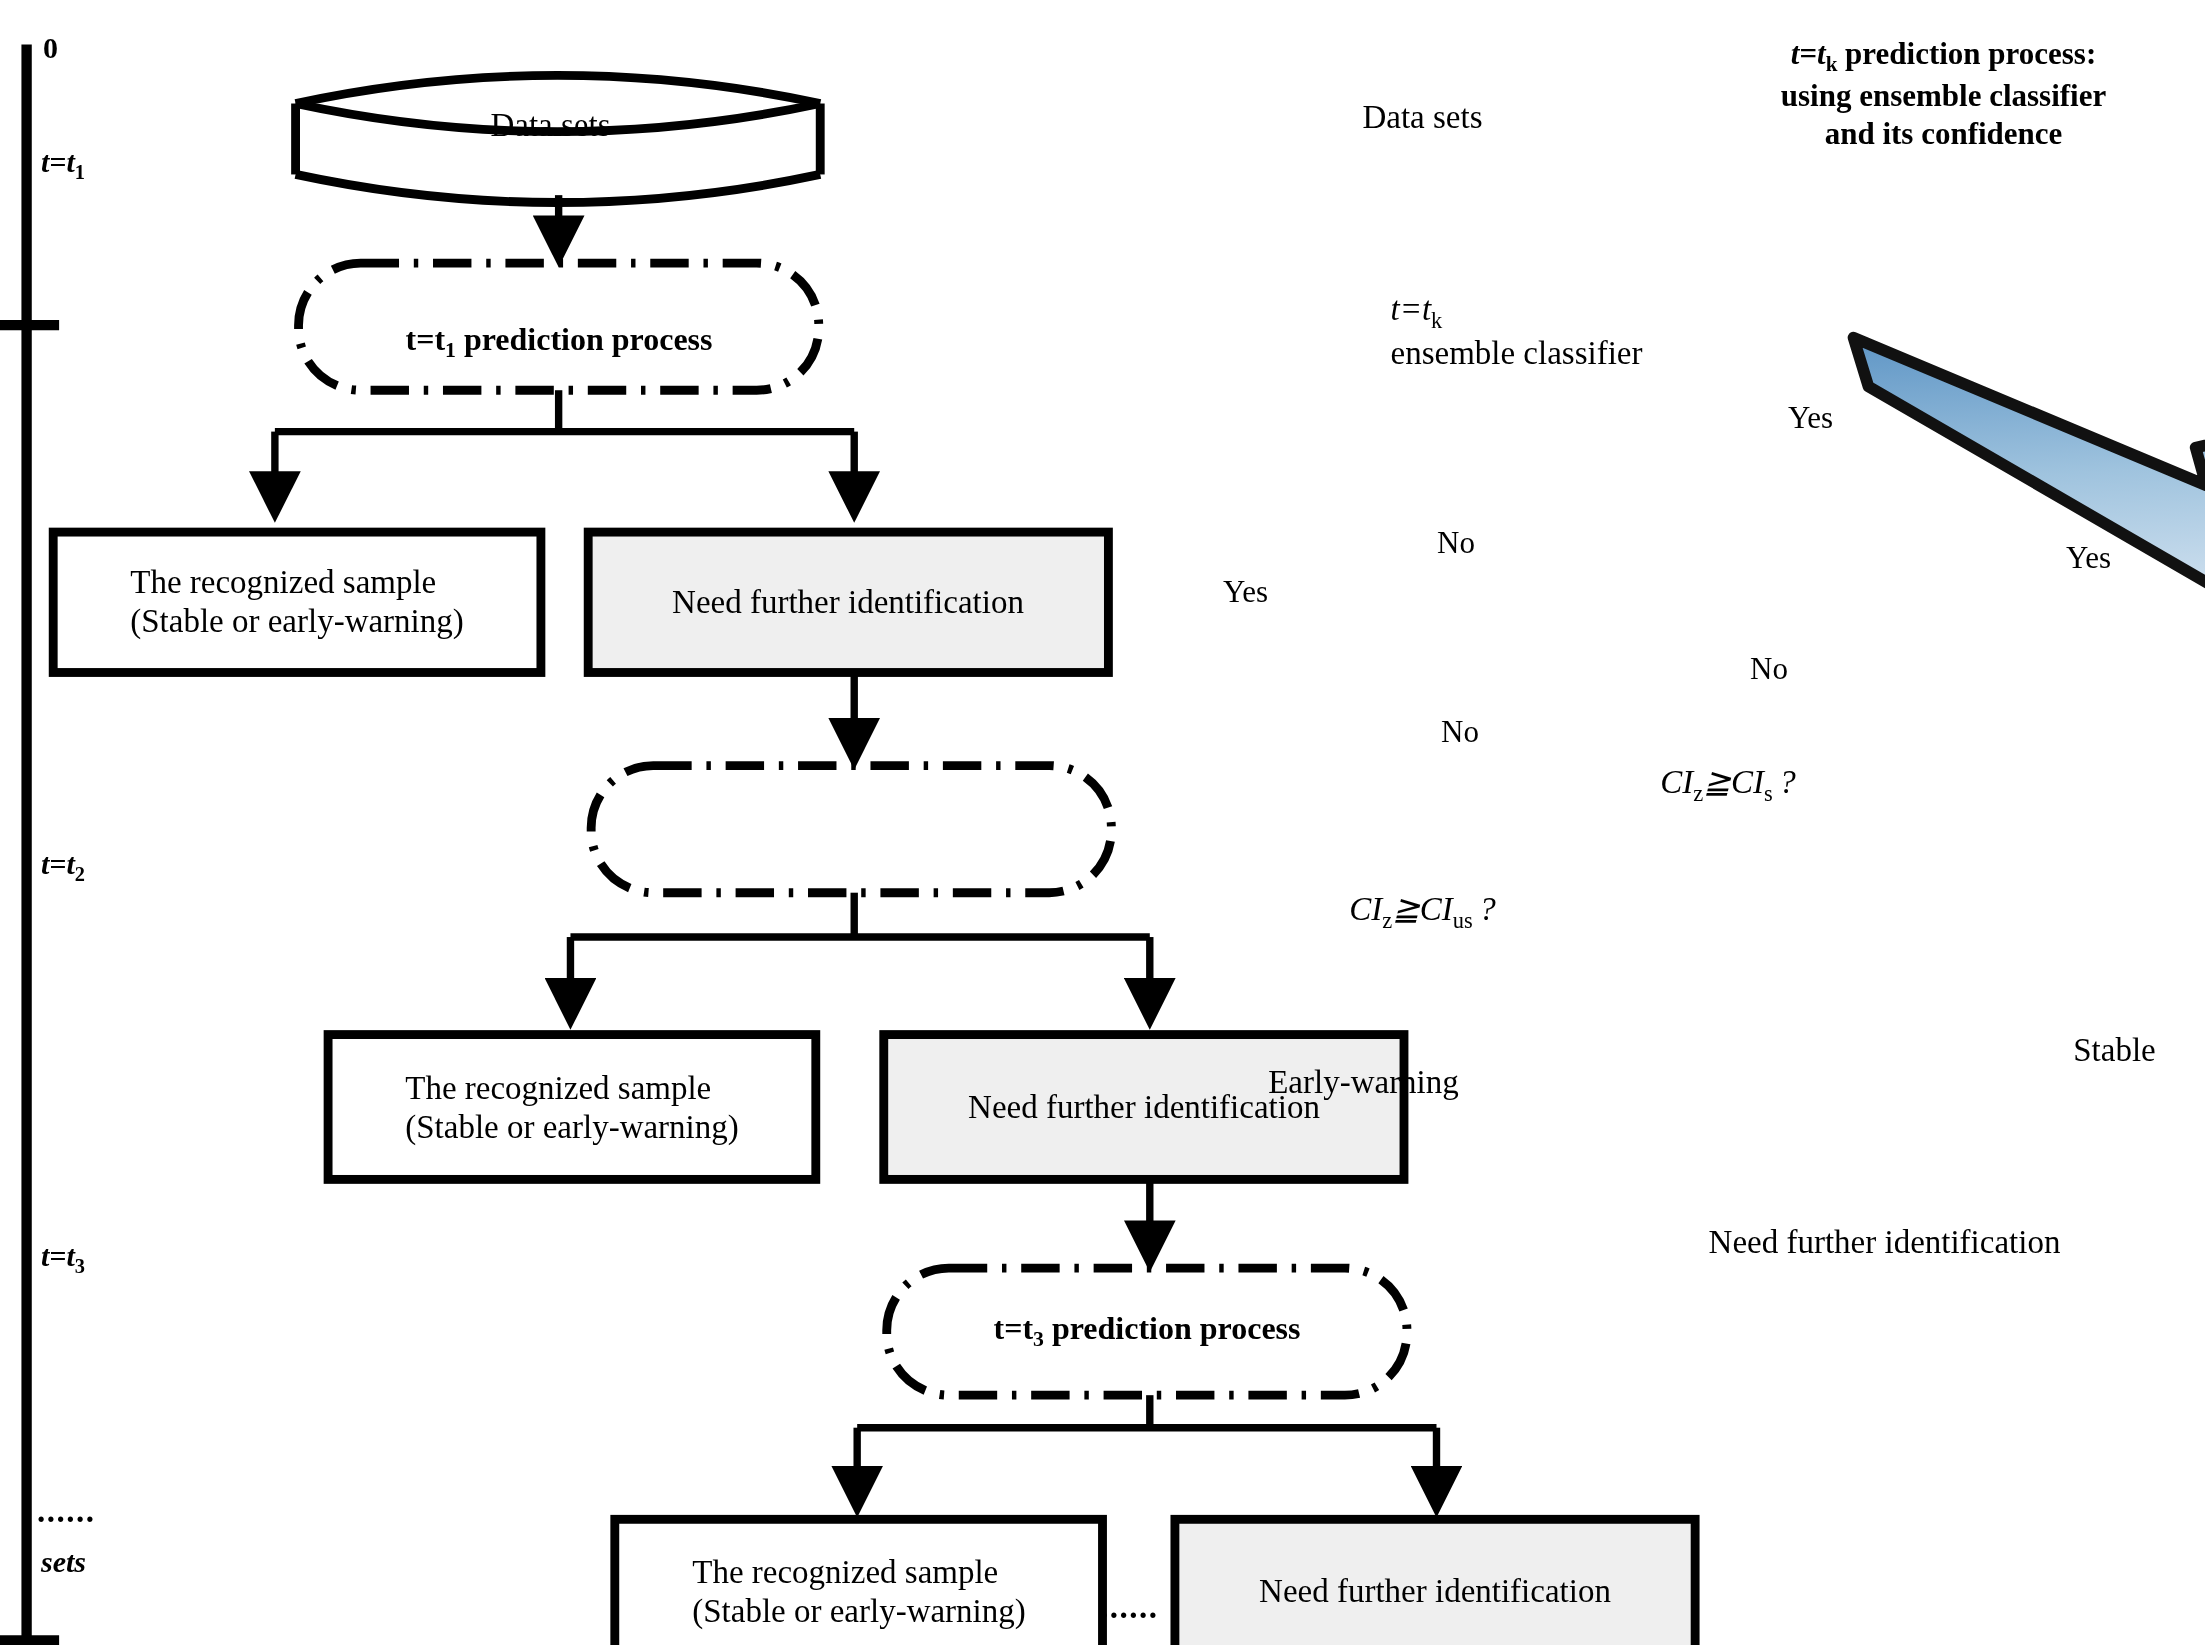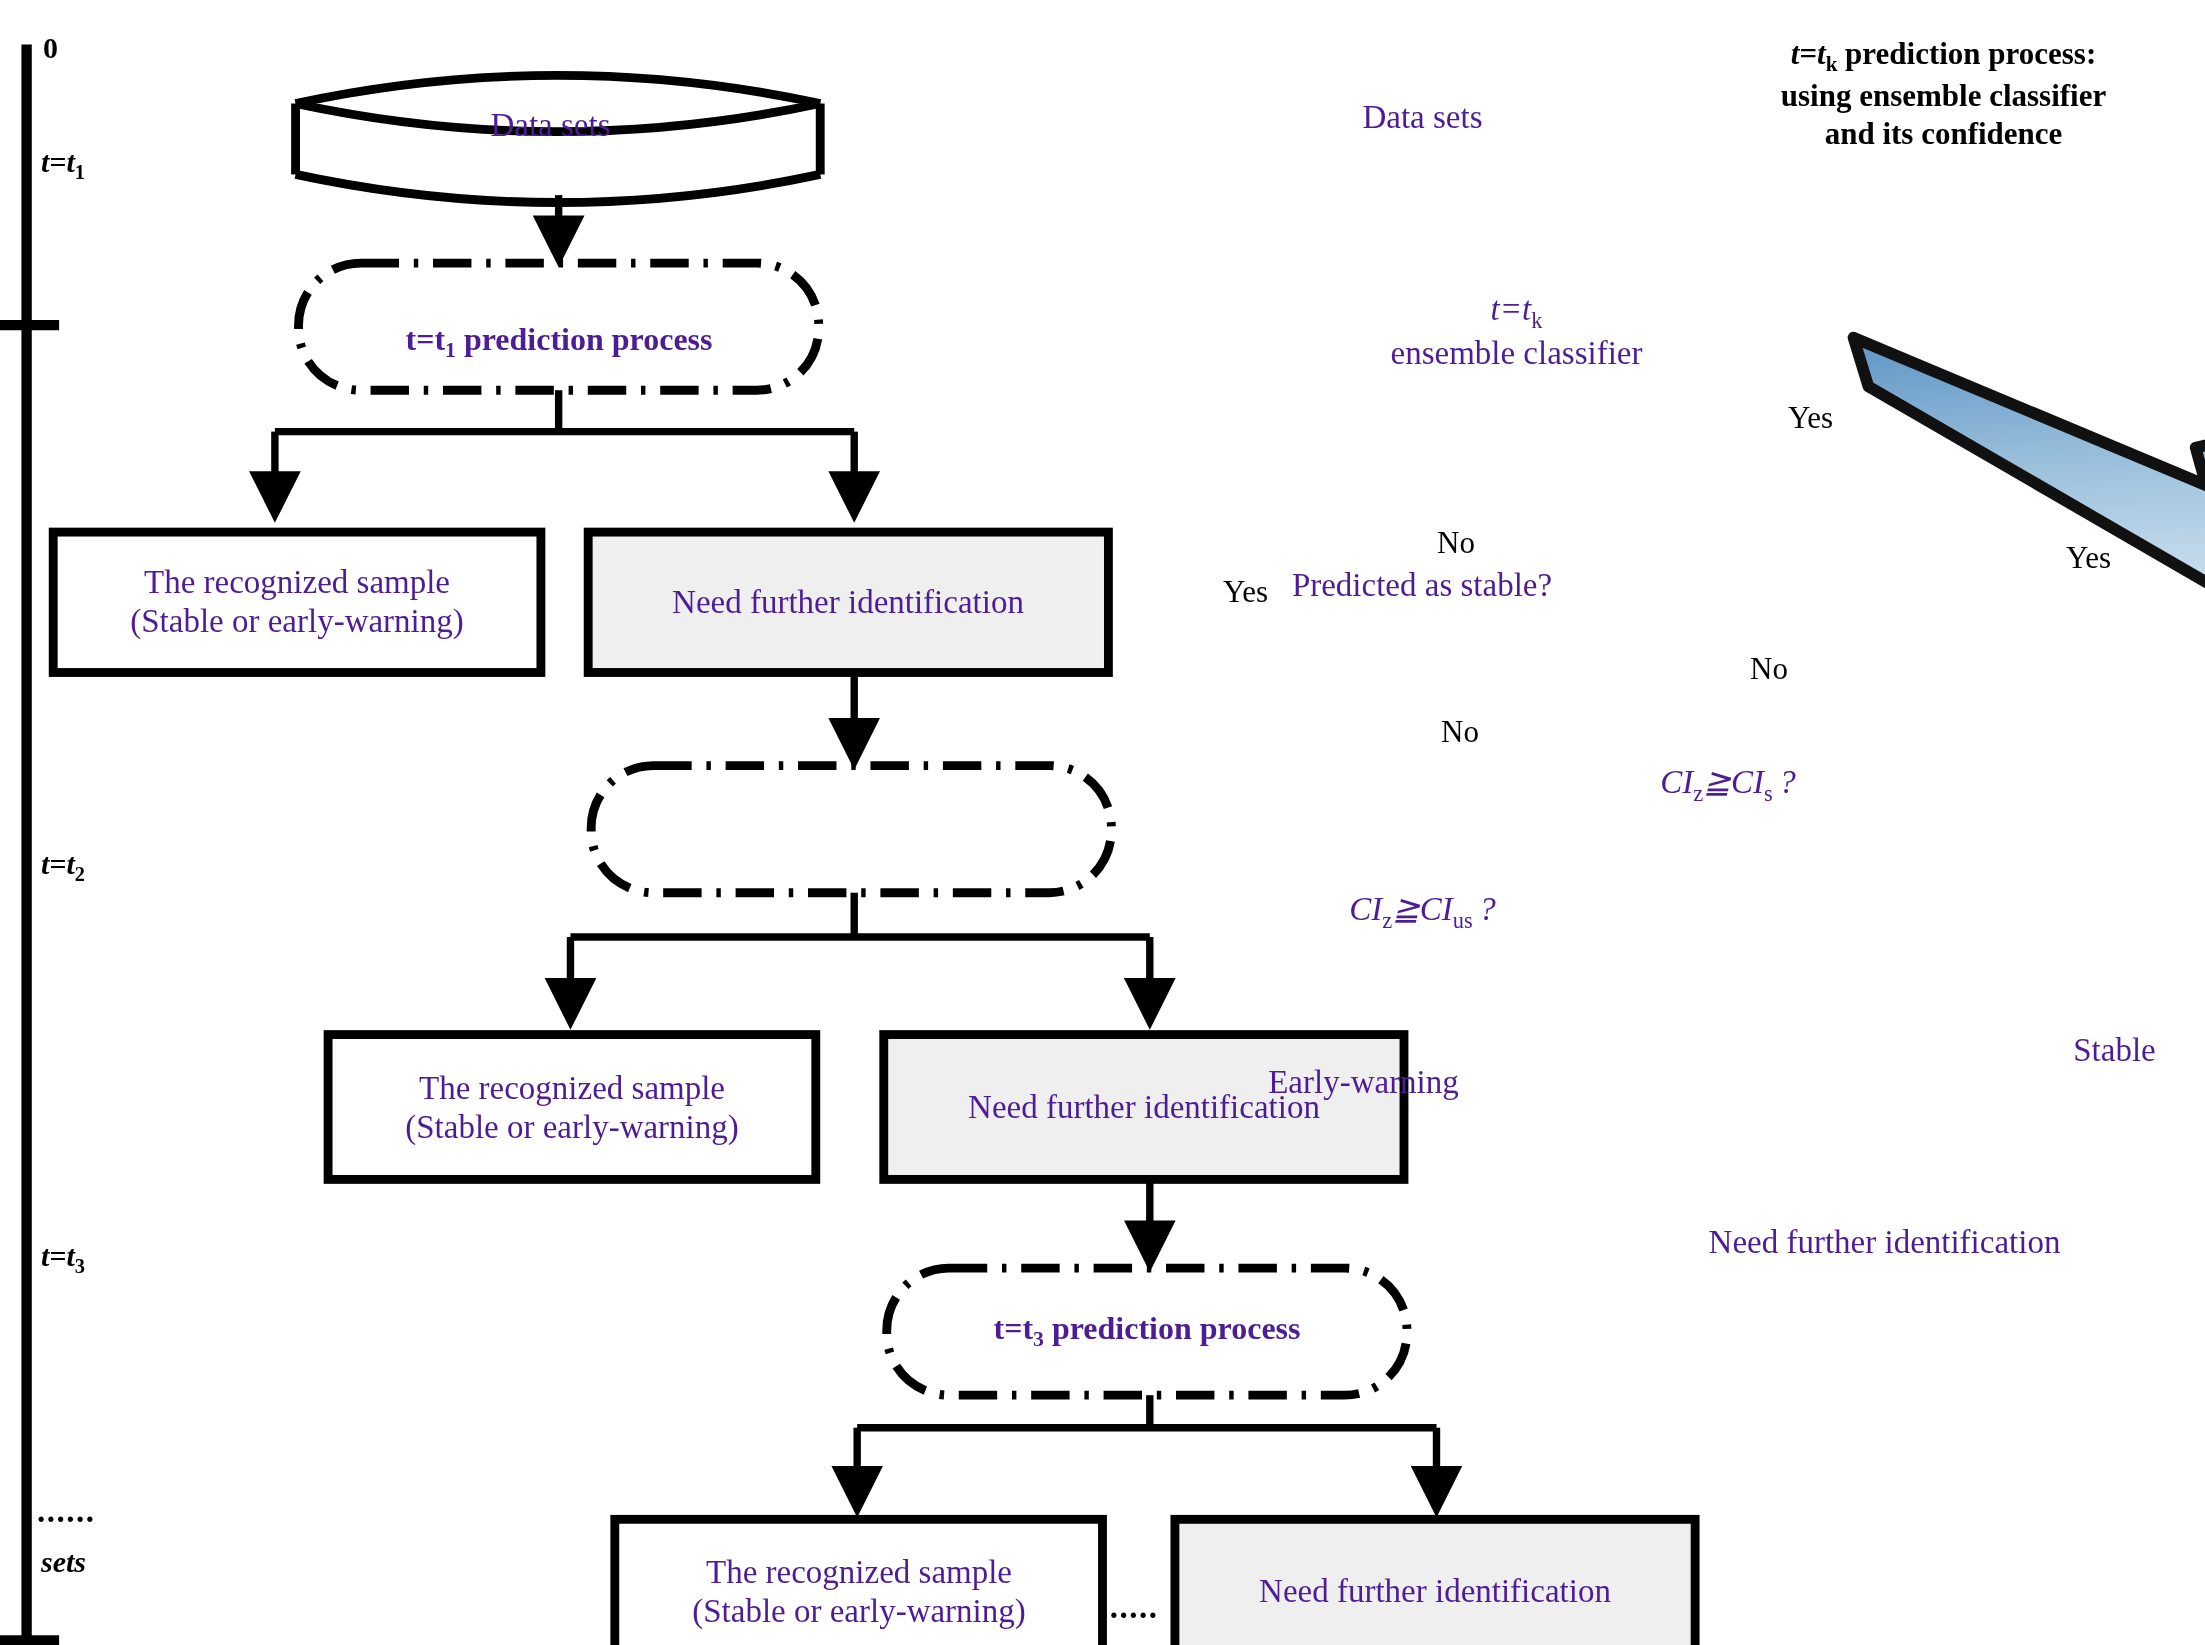--- a/index.html
+++ b/index.html
@@ -25,22 +25,21 @@
     position: absolute;
     color: #000;
     line-height: 1.12;
     white-space: nowrap;
   }
   .boxtext {
     position: absolute;
     display: flex;
     align-items: center;
     justify-content: center;
-    text-align: center;
-    color: #4c1d95;
+    color: #000000;
     line-height: 1.18;
   }
   .bolditalic { font-weight: bold; font-style: italic; }
   .axis-num {
     font-family: "Liberation Serif", "DejaVu Serif", serif;
     font-weight: bold;
     font-size: 30px;
   }
   .axis-t {
     font-family: "Liberation Serif", "DejaVu Serif", serif;
@@ -264,21 +263,20 @@
 
   <div class="boxtext node-label" style="left:1256px; top:95px; width:333px; height:44px;">Data sets</div>
 
   <div class="boxtext node-label" style="left:1302px; top:254px; width:429px; height:155px;">
     <div>
       <div class="bolditalic" style="font-weight:normal;"><span class="mi">t=t<sub>k</sub></span></div>
       <div>ensemble classifier</div>
     </div>
   </div>
 
-  <div class="boxtext node-label" style="left:1219px; top:563px; width:406px; height:44px;">Predicted as stable?</div>
 
   <div class="boxtext math" style="left:1297px; top:890px; width:251px; height:44px;">
     <span>CI<sub>z</sub>≧CI<sub>us</sub> ?</span>
   </div>
 
   <div class="boxtext math" style="left:1611px; top:763px; width:234px; height:44px;">
     <span>CI<sub>z</sub>≧CI<sub>s</sub> ?</span>
   </div>
 
   <div class="lbl small-label" style="left:1788px; top:401px;">Yes</div>

